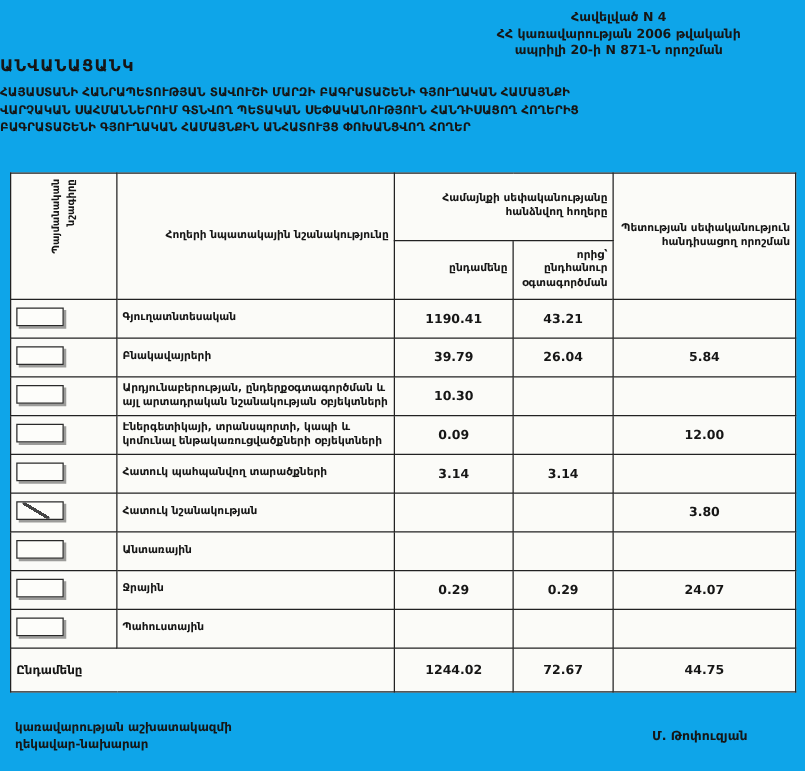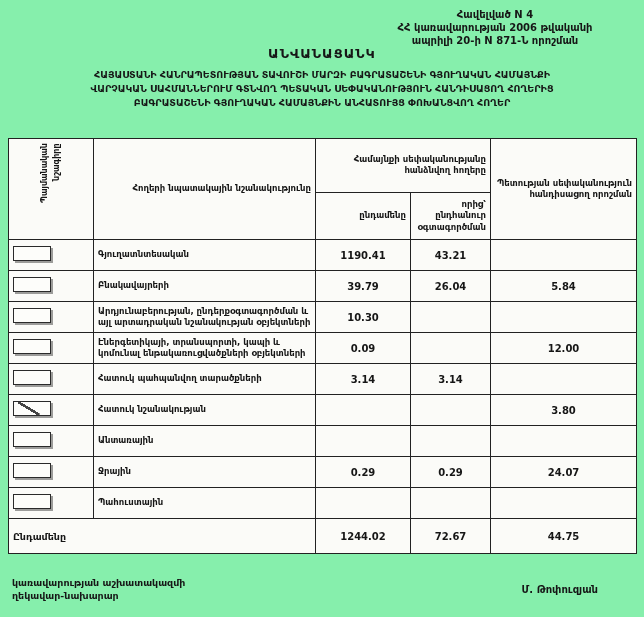--- a/index.html
+++ b/index.html
@@ -5,37 +5,36 @@
   html,body{margin:0;padding:0;}
   body{
     width:644px;height:617px;
     background:#e9e9e6;
     font-family:"DejaVu Sans", sans-serif;
     color:#161616;
   }
   .page{
     position:relative;
     width:644px;height:617px;
-    background:#86efac;
+    background:#0ea5e9;
     overflow:hidden;
   }
   .annex-note{
     position:absolute;top:8px;right:6px;
     width:286px;
     text-align:center;
     font-size:10px;font-weight:bold;line-height:1.3;
   }
   .title{
     position:absolute;top:46px;left:0;right:0;
-    text-align:center;
     font-size:13px;font-weight:bold;letter-spacing:1px;
   }
   .subtitle{
     position:absolute;top:68px;left:0;right:0;
-    text-align:center;
+    text-align:left;
     font-size:9.5px;font-weight:bold;line-height:1.45;
   }
   table.land-table{
     position:absolute;top:138px;left:8px;
     width:628px;
     border-collapse:collapse;table-layout:fixed;
     background:#fbfbf8;
   }
   table.land-table th, table.land-table td{
     border:1px solid #222;

